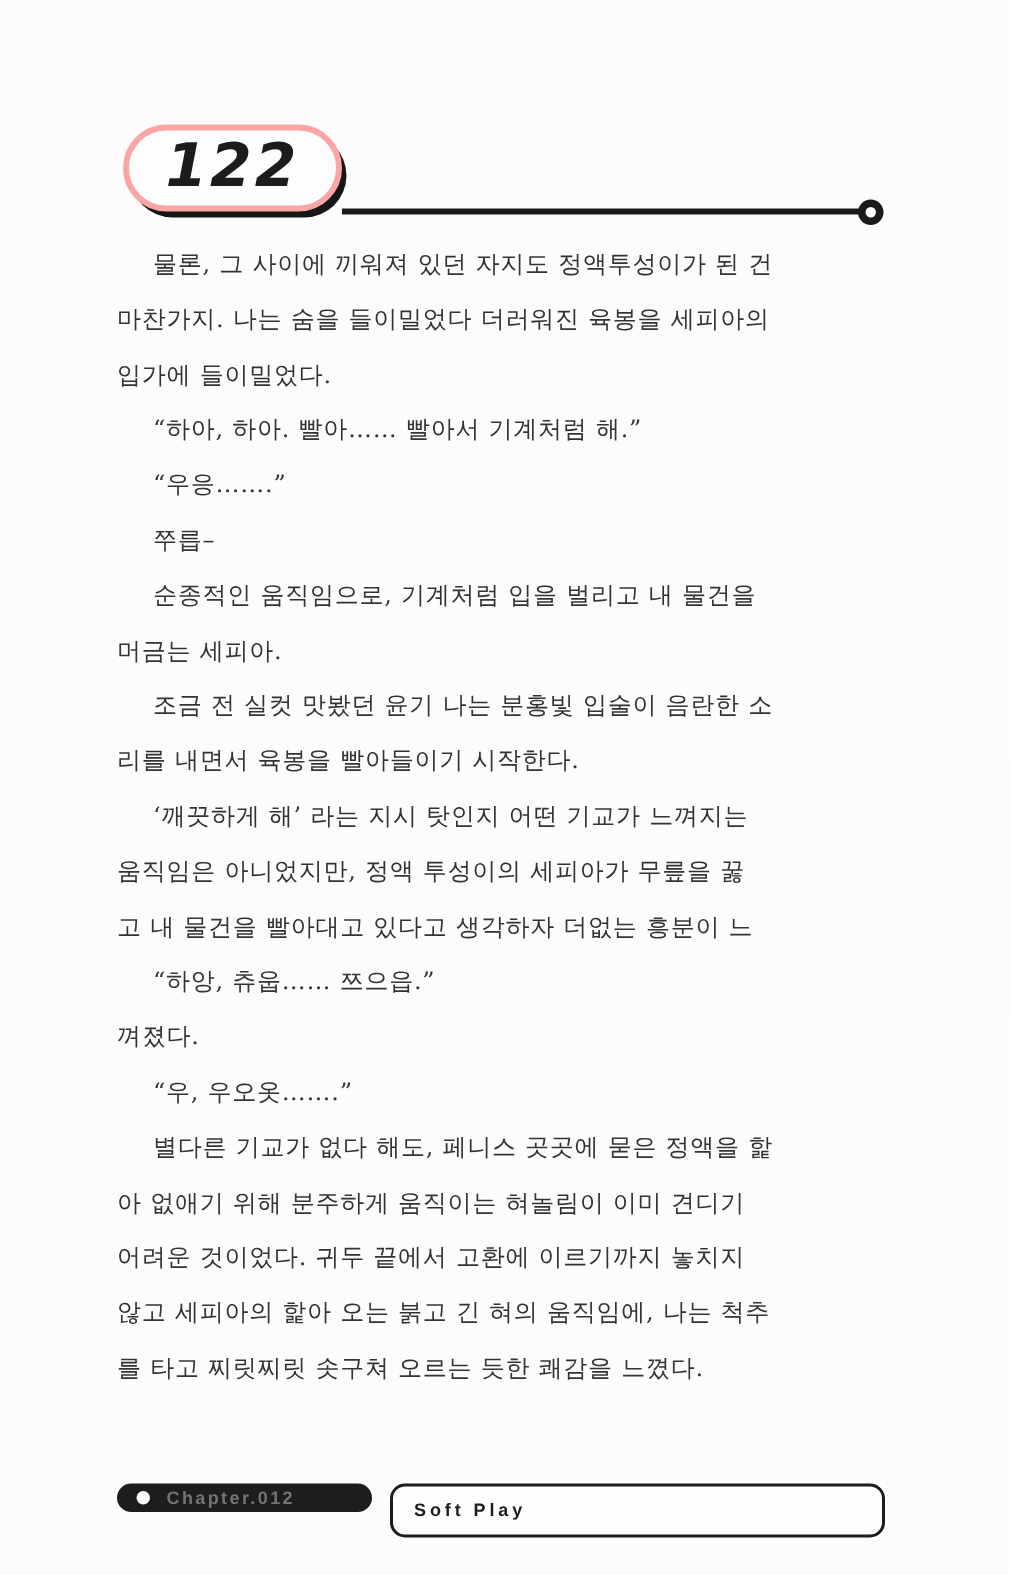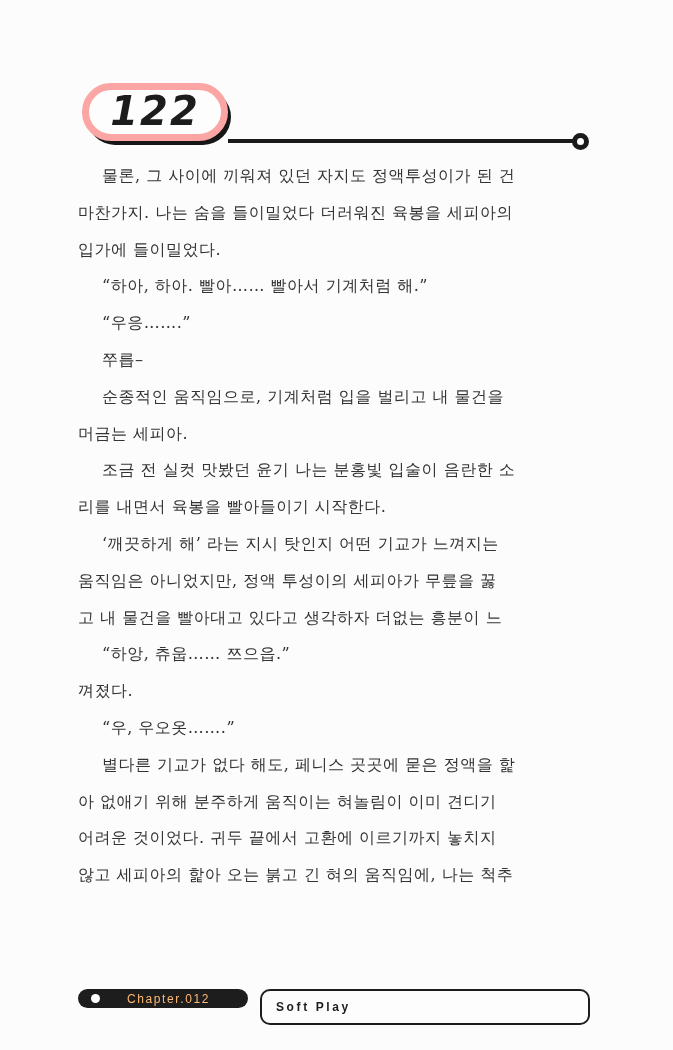--- a/index.html
+++ b/index.html
@@ -15,21 +15,21 @@
     background: #fcfcfc;
   }
 
   
   .pageno-badge {
     position: absolute;
     left: 82px; top: 83px;
     width: 146px; height: 58px;
     box-sizing: border-box;
     background: #fdfdfd;
-    border: 7px solid #fca5a5;
+    border: 4px solid #fca5a5;
     border-radius: 30px;
     box-shadow: 4px 5px 0 -1px #161616;
     display: flex; align-items: center; justify-content: center;
   }
   .pageno {
     font-family: "DejaVu Sans", "Liberation Sans", sans-serif;
     font-size: 40px;
     font-weight: bold;
     font-style: italic;
     letter-spacing: 2px;
@@ -76,24 +76,24 @@
   .bullet-dot {
     width: 9px; height: 9px;
     border-radius: 50%;
     background: #ffffff;
     margin-left: 13px;
     flex: 0 0 auto;
   }
   .chapter-label {
     font-family: "Liberation Sans", "DejaVu Sans", sans-serif;
     font-size: 12px;
-    font-weight: normal;
+    font-weight: bold;
     letter-spacing: 1.6px;
-    color: #fdba74;
-    margin-left: 27px;
+    color: #737373;
+    margin-left: 11px;
     transform: translateY(-0.5px);
   }
   .section-badge {
     position: absolute;
     left: 260px; top: 989px;
     width: 330px; height: 36px;
     box-sizing: border-box;
     background: #fdfdfd;
     border: 2px solid #1d1d1d;
     border-radius: 10px;
@@ -134,20 +134,21 @@
       <div class="bline ind">‘깨끗하게 해’ 라는 지시 탓인지 어떤 기교가 느껴지는</div>
       <div class="bline">움직임은 아니었지만, 정액 투성이의 세피아가 무릎을 꿇</div>
       <div class="bline">고 내 물건을 빨아대고 있다고 생각하자 더없는 흥분이 느</div>
       <div class="bline ind">“하앙, 츄웁…… 쯔으읍.”</div>
       <div class="bline">껴졌다.</div>
       <div class="bline ind">“우, 우오옷…….”</div>
       <div class="bline ind">별다른 기교가 없다 해도, 페니스 곳곳에 묻은 정액을 핥</div>
       <div class="bline">아 없애기 위해 분주하게 움직이는 혀놀림이 이미 견디기</div>
       <div class="bline">어려운 것이었다. 귀두 끝에서 고환에 이르기까지 놓치지</div>
       <div class="bline">않고 세피아의 핥아 오는 붉고 긴 혀의 움직임에, 나는 척추</div>
+      <div class="bline">를 타고 찌릿찌릿 솟구쳐 오르는 듯한 쾌감을 느꼈다.</div>
     </div>
 
   <div class="chapter-badge">
     <span class="bullet-dot"></span>
     <span class="chapter-label">Chapter.012</span>
   </div>
   <div class="section-badge">
     <span class="section-label">Soft Play</span>
   </div>
 

